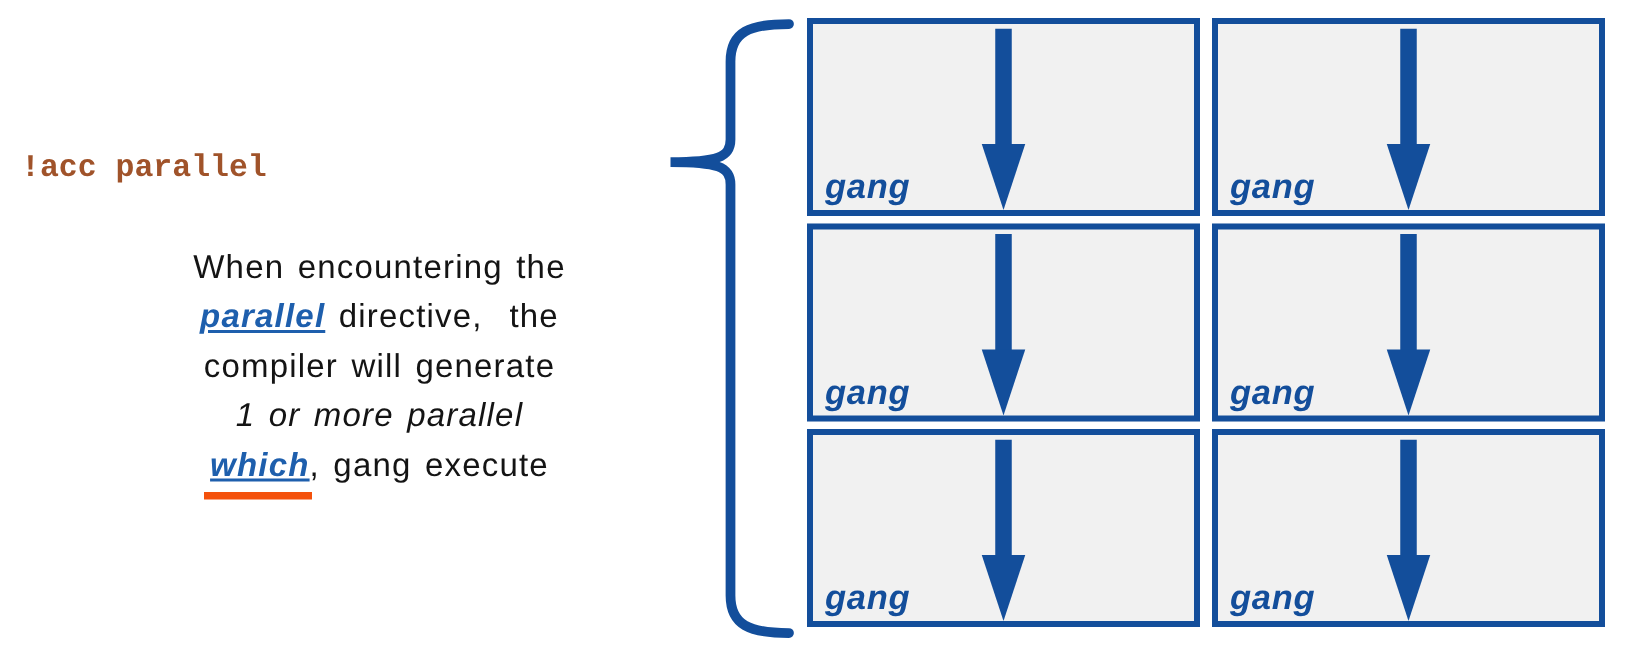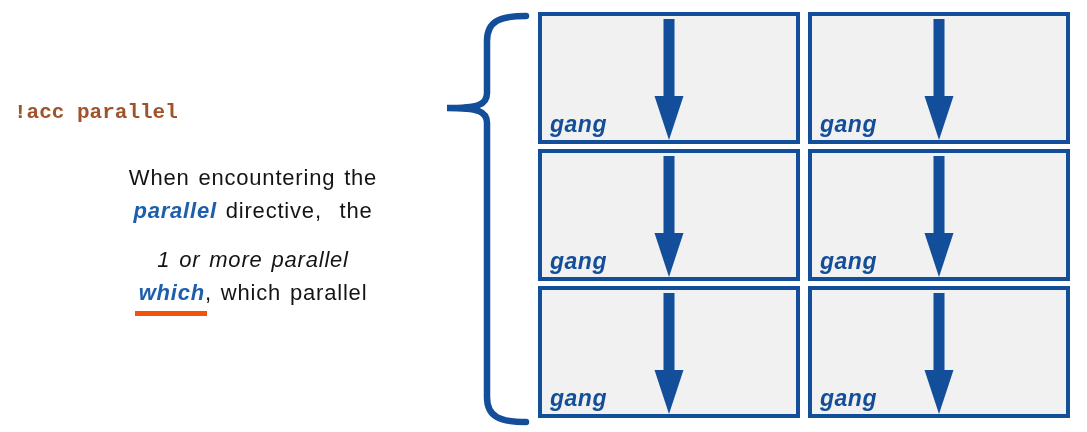--- a/index.html
+++ b/index.html
@@ -37,22 +37,23 @@
     line-height: 33px;
     letter-spacing: 0.8px;
     word-spacing: 2px;
     color: var(--ink);
   }
   .para .pl { white-space: nowrap; }
   .hl {
     color: var(--blue_text);
     font-weight: bold;
     font-style: italic;
+    text-decoration: underline;
   }
-  .italic { font-style: italic; margin-top: 16px; }
+  .italic { font-style: italic; }
   .underlined {
     border-bottom: 5px solid var(--underline);
     padding-bottom: 6px;
     padding-left: 4px;  margin-left: -4px;
     padding-right: 2px; margin-right: -2px;
   }
 
   
   .brace {
     position: absolute;
@@ -115,25 +116,28 @@
 
   <div class="code">!acc parallel</div>
 
   <div class="para">
     <div class="pl">
       <span>When encountering the</span>
     </div>
     <div class="pl">
       <span class="hl">parallel</span><span> directive,&nbsp; the</span>
     </div>
+    <div class="pl">
+      <span>compiler will generate</span>
+    </div>
     <div class="pl italic">
       <span>1 or more parallel</span>
     </div>
     <div class="pl">
-      <span class="hl underlined">which</span><span>, which parallel</span>
+      <span class="hl underlined">which</span><span>, gang execute</span>
     </div>
   </div>
 
   <svg class="brace" viewBox="0 0 92 418" xmlns="http://www.w3.org/2000/svg">
     <path d="M88 6 C62 6 49 11 49 31 L49 83 C49 95 40 98 9 98 C40 98 49 101 49 113 L49 387 C49 407 62 412 88 412"></path>
   </svg>
 
   <div class="grid">
 
     <div class="box">

